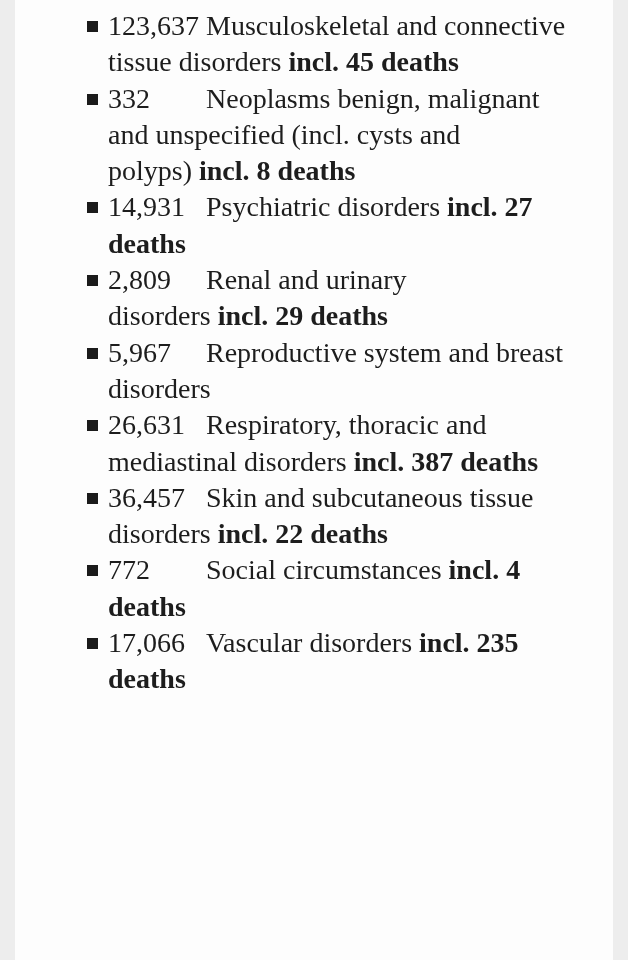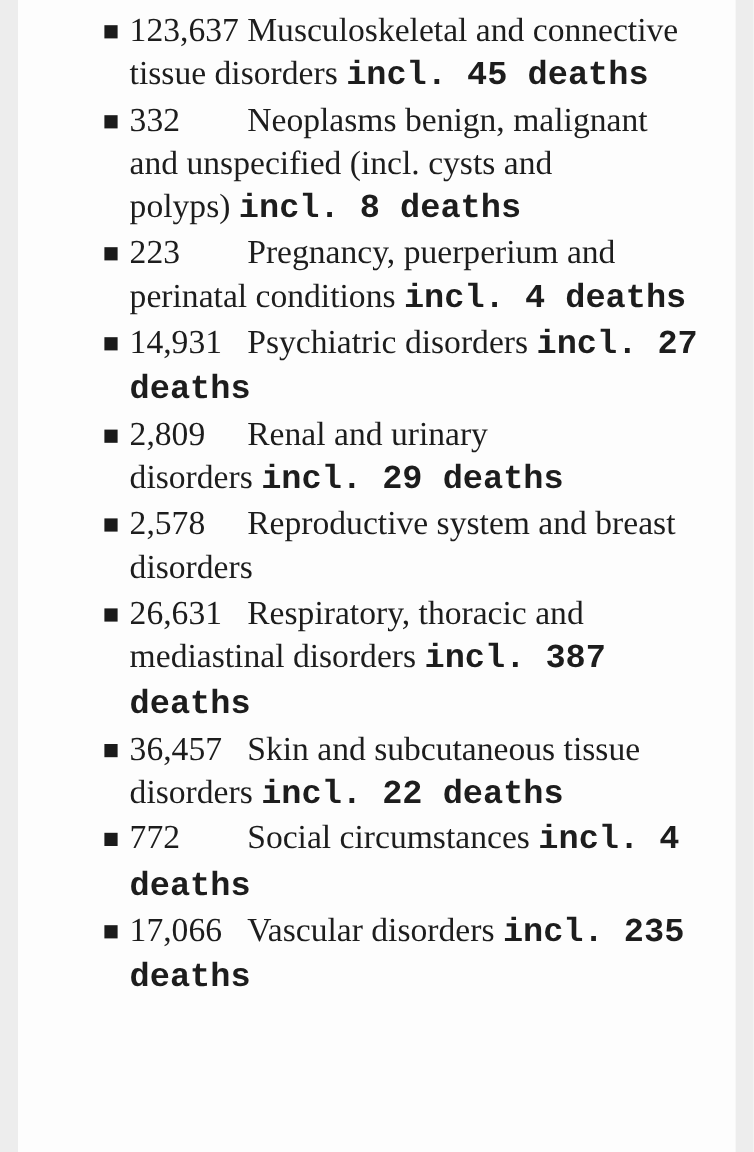--- a/index.html
+++ b/index.html
@@ -47,43 +47,40 @@
     min-width: 98px;
     white-space: pre;
   }
   .name {
     white-space: pre-wrap;
   }
   .deaths {
     font-weight: bold;
     white-space: pre-wrap;
     margin-left: 7px;
-    font-family: Liberation Mono, monospace;
   }
   .deaths:empty {
     margin-left: 0;
   }
 </style>
 </head>
 <body style="background: rgb(237, 237, 237);">
 
 <div class="page" style="background: rgb(253, 253, 253);">
   <ul class="events" style="color: rgb(29, 29, 29);">
       <li><span class="count">123,637</span><span class="name">Musculoskeletal and connective
 tissue disorders</span><b class="deaths">incl. 45 deaths</b></li>
       <li><span class="count">332</span><span class="name">Neoplasms benign, malignant
 and unspecified (incl. cysts and
 polyps)</span><b class="deaths">incl. 8 deaths</b></li>
-      <li><span class="count">223</span><span class="name">Pregnancy, puerperium and
-perinatal conditions</span><b class="deaths">incl. 4 deaths</b></li>
       <li><span class="count">14,931</span><span class="name">Psychiatric disorders</span><b class="deaths">incl. 27
 deaths</b></li>
       <li><span class="count">2,809</span><span class="name">Renal and urinary
 disorders</span><b class="deaths">incl. 29 deaths</b></li>
-      <li><span class="count">2,578</span><span class="name">Reproductive system and breast
+      <li><span class="count">5,967</span><span class="name">Reproductive system and breast
 disorders</span><b class="deaths"></b></li>
       <li><span class="count">26,631</span><span class="name">Respiratory, thoracic and
 mediastinal disorders</span><b class="deaths">incl. 387 deaths</b></li>
       <li><span class="count">36,457</span><span class="name">Skin and subcutaneous tissue
 disorders</span><b class="deaths">incl. 22 deaths</b></li>
       <li><span class="count">772</span><span class="name">Social circumstances</span><b class="deaths">incl. 4
 deaths</b></li>
       <li><span class="count">17,066</span><span class="name">Vascular disorders</span><b class="deaths">incl. 235
 deaths</b></li>
     </ul>

